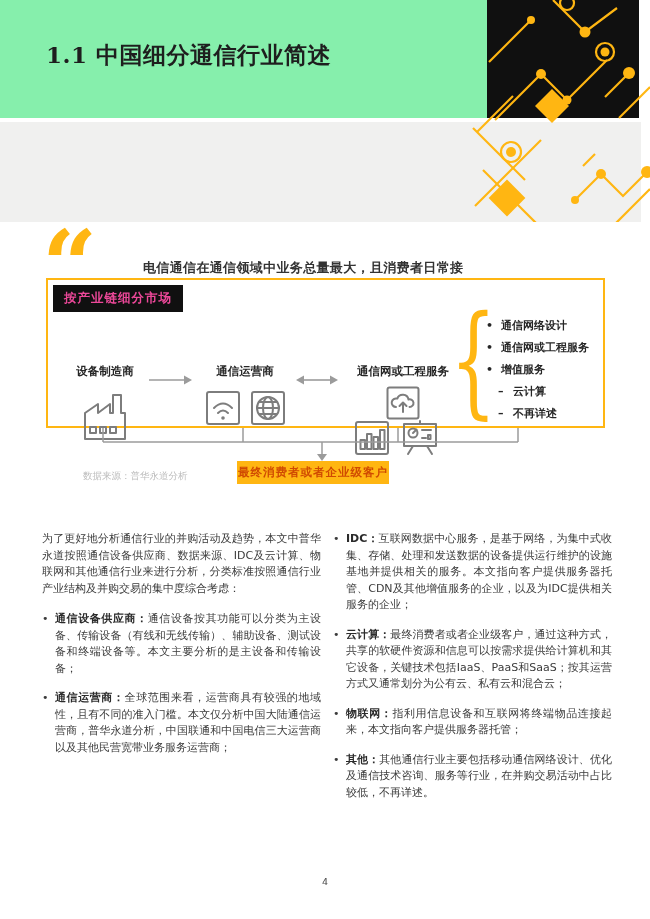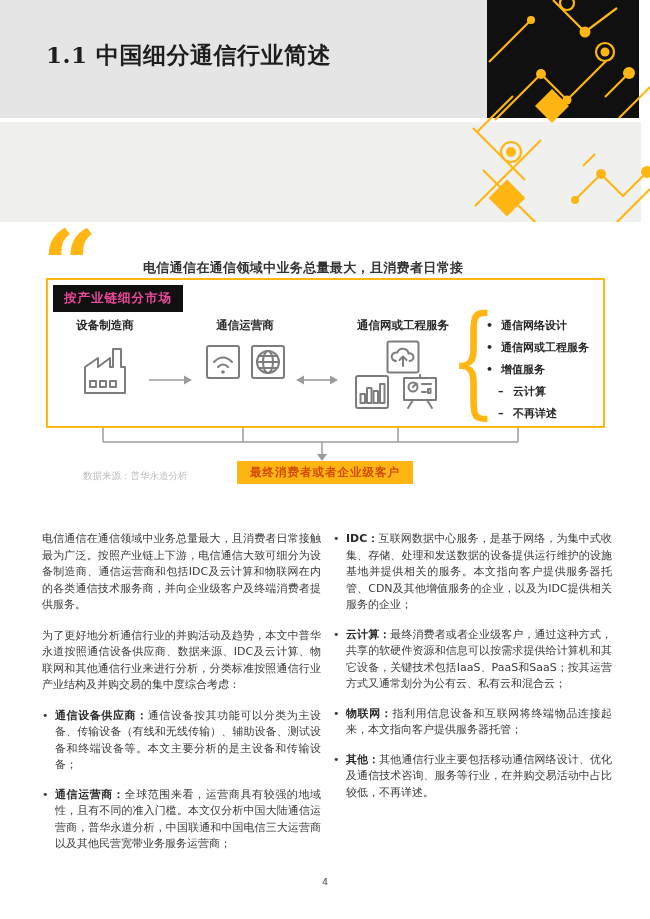--- a/index.html
+++ b/index.html
@@ -1,52 +1,52 @@
 <!DOCTYPE html>
 <html><head>
 <meta charset="utf-8">
 <style>
   html,body{margin:0;padding:0;background:#ffffff;}
   .page{position:relative;width:650px;height:919px;background:#ffffff;overflow:hidden;
         font-family:"DejaVu Sans","Liberation Sans",sans-serif;}
 
   
-  .header-band{position:absolute;left:0;top:0;width:487px;height:118px;background:#e5e5e5;}
+  .header-band{position:absolute;left:0;top:0;width:487px;height:118px;background:#86efac;}
   .page-title{position:absolute;left:46px;top:40px;font-family:"DejaVu Serif","Liberation Serif",serif;
               font-size:23px;font-weight:600;color:#1e1e1e;letter-spacing:.5px;white-space:nowrap;}
 
   
   .quote-band{position:absolute;left:0;top:122px;width:641px;height:100px;background:#F0F0EF;}
   .quote-mark{position:absolute;left:42px;top:96px;font-family:"DejaVu Serif","Liberation Serif",serif;
               font-size:96px;font-weight:700;color:#FFB612;line-height:1;}
   .quote-text{position:absolute;left:143px;top:135px;width:320px;font-size:13px;font-weight:600;
               color:#333;line-height:21px;text-align:justify;}
 
   
   .deco{position:absolute;left:455px;top:0;width:195px;height:222px;pointer-events:none;}
 
   
   .diagram{position:absolute;left:46px;top:278px;width:555px;height:146px;border:2px solid #FFB612;background:#fff;}
   .diagram-tag{position:absolute;left:5px;top:5px;background:#101010;color:#ec4899;font-size:12.5px;
                font-weight:700;padding:5px 11px;letter-spacing:1px;white-space:nowrap;}
-  .node{position:absolute;text-align:center;}
+  .node{position:absolute;text-align:center;margin-top:46px;}
   .node-label{font-size:11.5px;font-weight:700;color:#262626;white-space:nowrap;}
   .icon-row{display:flex;justify-content:center;gap:9px;margin-top:11px;}
   .node svg{display:block;}
   .arrow{position:absolute;}
   .brace{position:absolute;left:402px;top:24px;font-size:122px;line-height:.92;color:#FFB612;
          font-family:"DejaVu Serif","Liberation Serif",serif;transform:scaleX(.6);transform-origin:left center;}
   .svc-list{position:absolute;left:438px;top:35px;font-size:11px;font-weight:600;color:#262626;}
   .svc-row{display:flex;line-height:22px;white-space:nowrap;}
   .svc-row .m{width:15px;flex:none;}
   .svc-sub{padding-left:12px;}
 
   
   .connector{position:absolute;left:0;top:428px;}
-  .client-box{position:absolute;left:237px;top:461px;width:176px;height:23px;background:#FFB612;
+  .client-box{position:absolute;left:237px;top:461px;width:152px;height:23px;background:#FFB612;
               color:#D04A02;font-size:11.5px;font-weight:700;display:flex;align-items:center;
               justify-content:center;letter-spacing:1px;white-space:nowrap;}
   .source-note{position:absolute;left:46px;top:470px;font-size:9.5px;color:#bbb;margin-left:37px;}
 
   
   .body-cols{position:absolute;left:42px;top:531px;width:570px;display:flex;gap:12px;}
   .col{width:281px;font-size:11px;line-height:16.5px;color:#3a3a3a;text-align:justify;}
   .col p{margin:0 0 14px 0;}
   .bullet{display:flex;margin:0 0 13px 0;}
   .bullet .bm{width:13px;flex:none;}
@@ -219,21 +219,20 @@
     </g>
     <polygon points="317,26 327,26 322,33" fill="#9b9b9b"></polygon>
   </svg>
 
   <div class="client-box">最终消费者或者企业级客户</div>
 
   <div class="source-note">数据来源：普华永道分析</div>
 
   <div class="body-cols">
     <div class="col">
-      <p>电信通信在通信领域中业务总量最大，且消费者日常接触最为广泛。按照产业链上下游，电信通信大致可细分为设备制造商、通信运营商和包括IDC及云计算和物联网在内的各类通信技术服务商，并向企业级客户及终端消费者提供服务。</p>
       <p>为了更好地分析通信行业的并购活动及趋势，本文中普华永道按照通信设备供应商、数据来源、IDC及云计算、物联网和其他通信行业来进行分析，分类标准按照通信行业产业结构及并购交易的集中度综合考虑：</p>
       <div class="bullet">
         <span class="bm">•</span>
         <span><b>通信设备供应商：</b><span>通信设备按其功能可以分类为主设备、传输设备（有线和无线传输）、辅助设备、测试设备和终端设备等。本文主要分析的是主设备和传输设备；</span></span>
       </div>
       <div class="bullet">
         <span class="bm">•</span>
         <span><b>通信运营商：</b><span>全球范围来看，运营商具有较强的地域性，且有不同的准入门槛。本文仅分析中国大陆通信运营商，普华永道分析，中国联通和中国电信三大运营商以及其他民营宽带业务服务运营商；</span></span>
       </div>
     </div>

